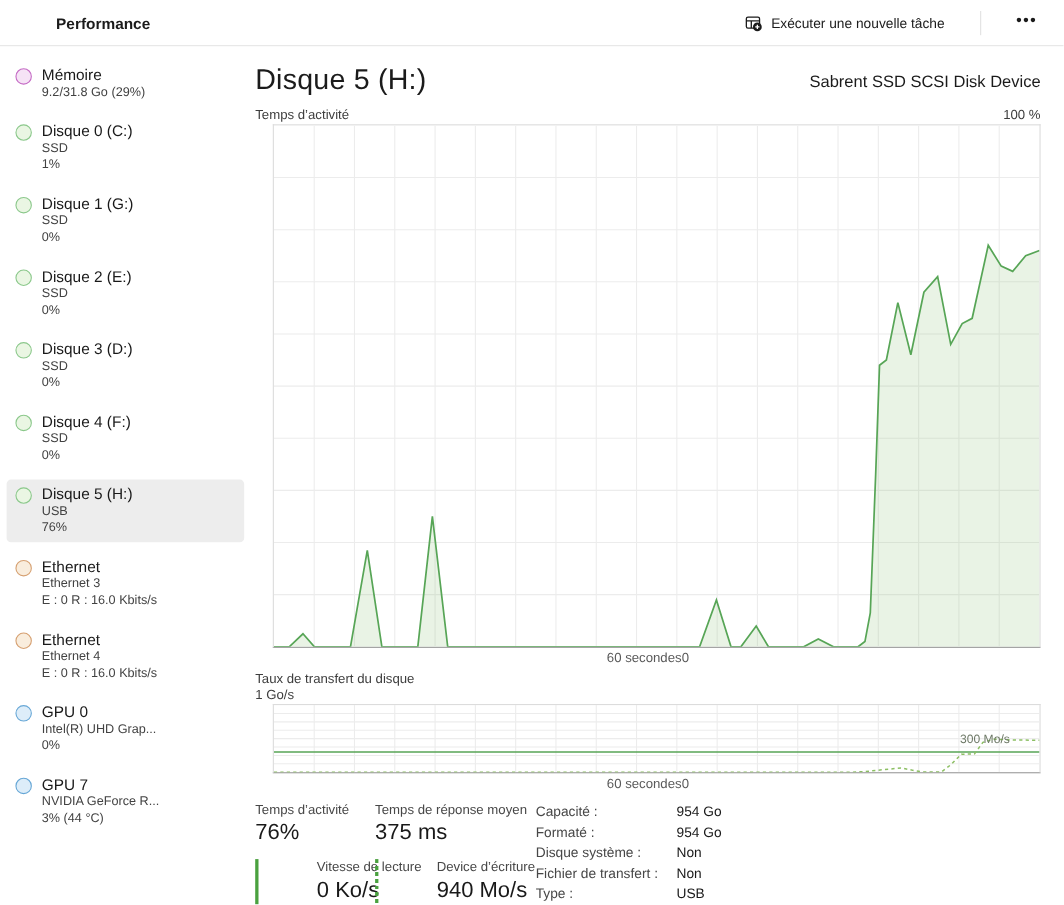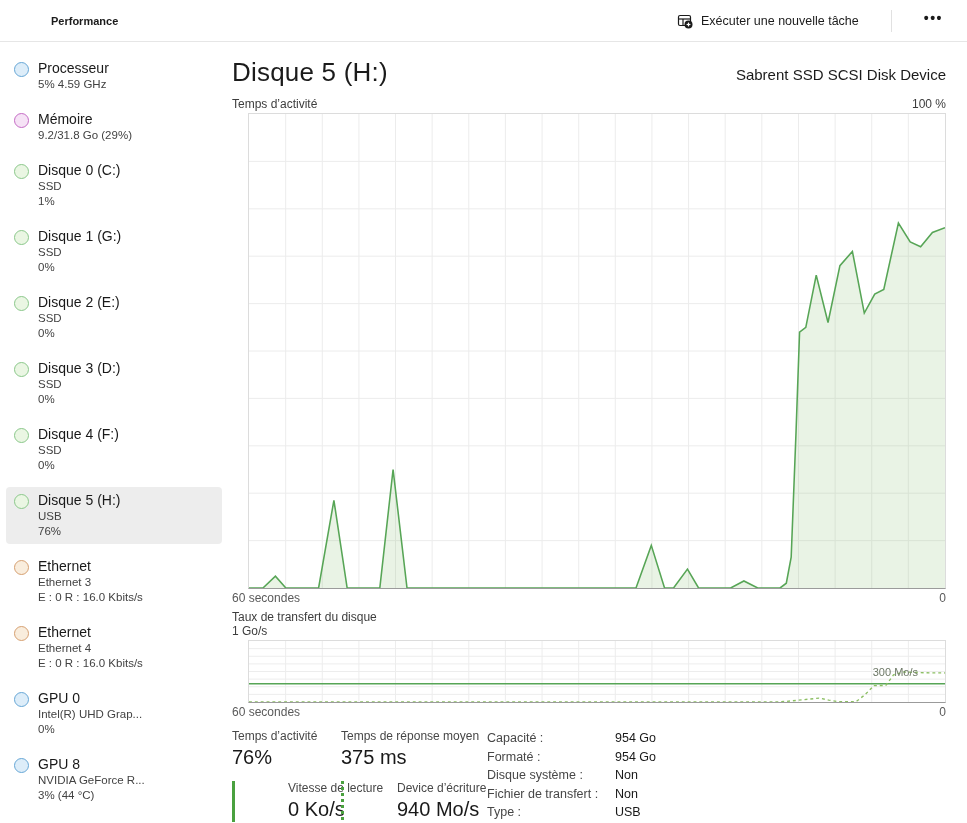--- a/index.html
+++ b/index.html
@@ -3,21 +3,21 @@
 <meta charset="utf-8">
 <style>
   * { margin:0; padding:0; box-sizing:border-box; }
   html,body { width:967px; height:823px; background:#fff; overflow:hidden;
     font-family:"Liberation Sans","DejaVu Sans",sans-serif; color:#1b1b1b; }
   .app { width:967px; height:823px; display:flex; flex-direction:column; }
 
   
   .hdr { height:42px; flex:0 0 42px; display:flex; align-items:center;
     justify-content:space-between; border-bottom:1px solid #e6e6e6; padding:0 14px 0 30px; }
-  .hdr-title { font-size:11px; font-weight:bold;padding-left:21px; }
+  .hdr-title { font-size:14px; font-weight:bold;padding-left:21px; }
   .hdr-actions { display:flex; align-items:center; gap:16px;justify-content:center; }
   .run-task { display:flex; align-items:center; gap:8px; border:none; background:transparent;
     font-family:inherit; font-size:12.5px; color:#1b1b1b; padding:7px 10px; border-radius:4px; cursor:pointer; }
   .rt-icon { display:flex; }
   .hdr-divider { width:1px; height:22px; background:#e1e1e1; margin:0 6px; }
   .more-btn { border:none; background:transparent; font-size:14px; letter-spacing:1.5px;
     color:#1b1b1b; padding:4px 10px 10px; border-radius:4px; cursor:pointer; font-weight:bold; }
 
   
   .content { flex:1; display:flex; min-height:0; }
@@ -28,21 +28,21 @@
   .si-title { font-size:14px; line-height:17px; color:#191919; white-space:nowrap; }
   .si-sub { font-size:11.5px; line-height:15px; color:#424242; white-space:nowrap; }
 
   main { flex:1; padding:14px 21px 0 0; min-width:0; }
   .main-head { display:flex; align-items:flex-end; justify-content:space-between; }
   .main-title { font-size:26px; font-weight:300; line-height:32px; letter-spacing:0.2px; }
   .device-name { font-size:15px; line-height:20px; padding-bottom:3px; }
 
   .cap-row { display:flex; justify-content:space-between; font-size:12px; color:#3d3d3d;
     line-height:14px; margin-top:9px; margin-bottom:2px; }
-  .axis-row { display:flex; justify-content:space-between; font-size:12px; color:#5a5a5a;
+  .axis-row { display:flex; justify-content:center; font-size:12px; color:#5a5a5a;
     line-height:14px; margin-top:2px; }
 
   .chart-wrap { position:relative;padding-left:16px; }
   .chart-wrap svg { display:block; width:100%; border:1px solid #dcdcdc; border-bottom-color:#9b9b9b; background:#fff; }
   #c1 { height:476px; }
   #c2 { height:63px; }
   .ref-label { position:absolute; right:28px; top:26px; font-size:11px; color:#6d7866; pointer-events:none; }
 
   
   .footer { display:flex; margin-top:10px; }
@@ -83,27 +83,20 @@
       <div class="hdr-divider"></div>
       <button class="more-btn">
         <span>•••</span>
       </button>
     </div>
   </header>
 
   <div class="content">
     <nav class="sidebar" id="sidebar">
         <div class="side-item">
-          <span class="ring" style="border: 1.5px solid rgb(103, 167, 214); background: rgb(221, 237, 249);"></span>
-          <div>
-            <div class="si-title">Processeur</div>
-            <div class="si-sub">5% 4.59 GHz</div>
-          </div>
-        </div>
-        <div class="side-item">
           <span class="ring" style="border: 1.5px solid rgb(197, 108, 197); background: rgb(246, 227, 246);"></span>
           <div>
             <div class="si-title">Mémoire</div>
             <div class="si-sub">9.2/31.8 Go (29%)</div>
           </div>
         </div>
         <div class="side-item">
           <span class="ring" style="border: 1.5px solid rgb(139, 200, 139); background: rgb(234, 246, 227);"></span>
           <div>
             <div class="si-title">Disque 0 (C:)</div>
@@ -171,21 +164,21 @@
           <span class="ring" style="border: 1.5px solid rgb(103, 167, 214); background: rgb(221, 237, 249);"></span>
           <div>
             <div class="si-title">GPU 0</div>
             <div class="si-sub">Intel(R) UHD Grap...</div>
             <div class="si-sub">0%</div>
           </div>
         </div>
         <div class="side-item">
           <span class="ring" style="border: 1.5px solid rgb(103, 167, 214); background: rgb(221, 237, 249);"></span>
           <div>
-            <div class="si-title">GPU 8</div>
+            <div class="si-title">GPU 7</div>
             <div class="si-sub">NVIDIA GeForce R...</div>
             <div class="si-sub">3% (44 °C)</div>
           </div>
         </div>
       </nav>
 
     <main>
       <div class="main-head">
         <div class="main-title">Disque 5 (H:)</div>
         <div class="device-name">Sabrent SSD SCSI Disk Device</div>

